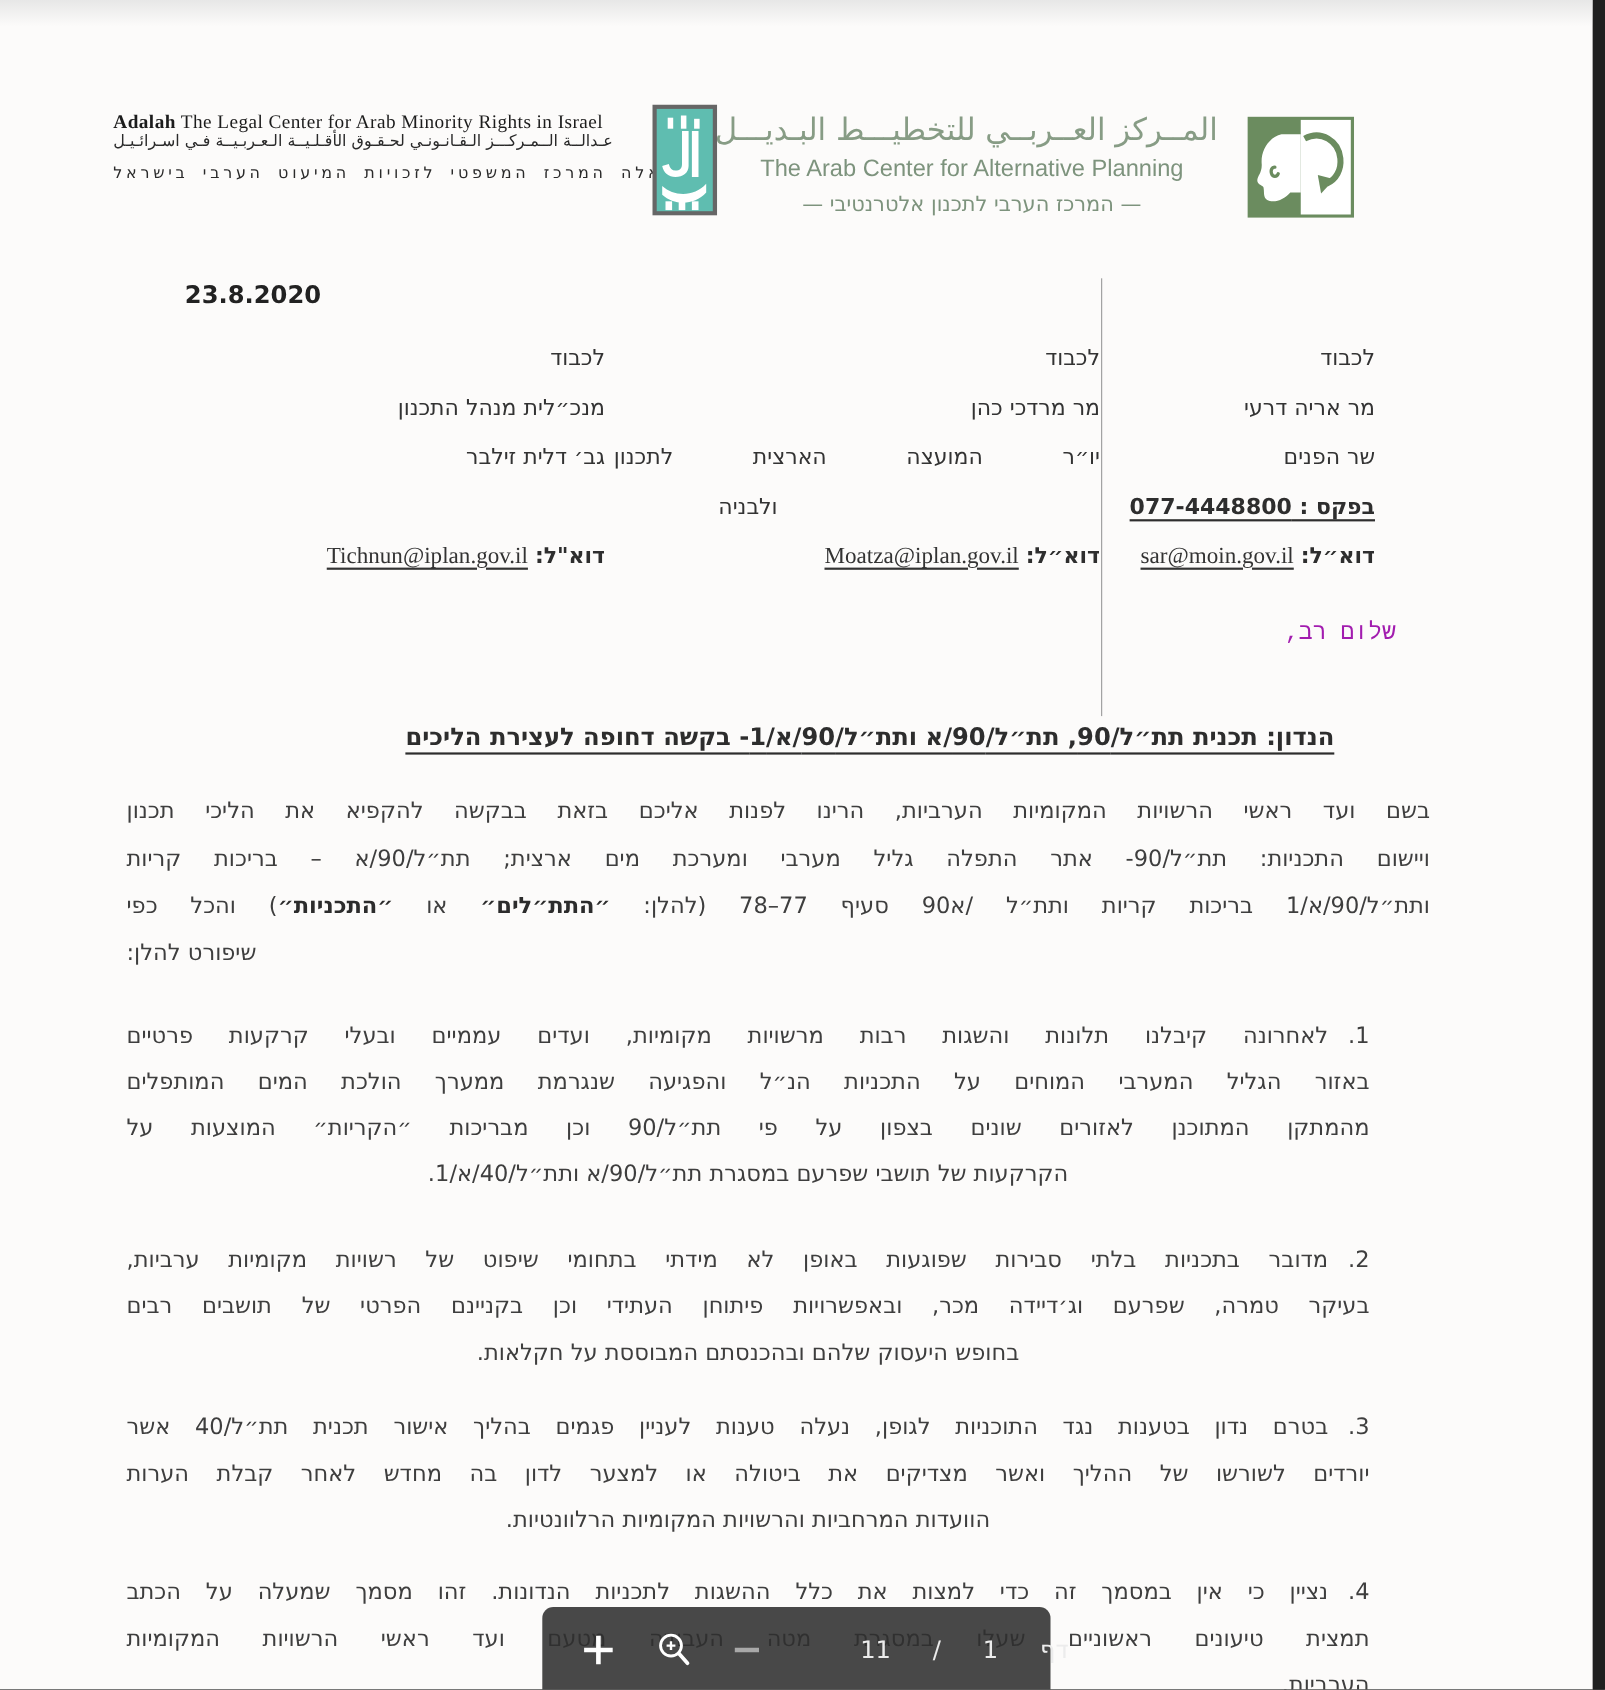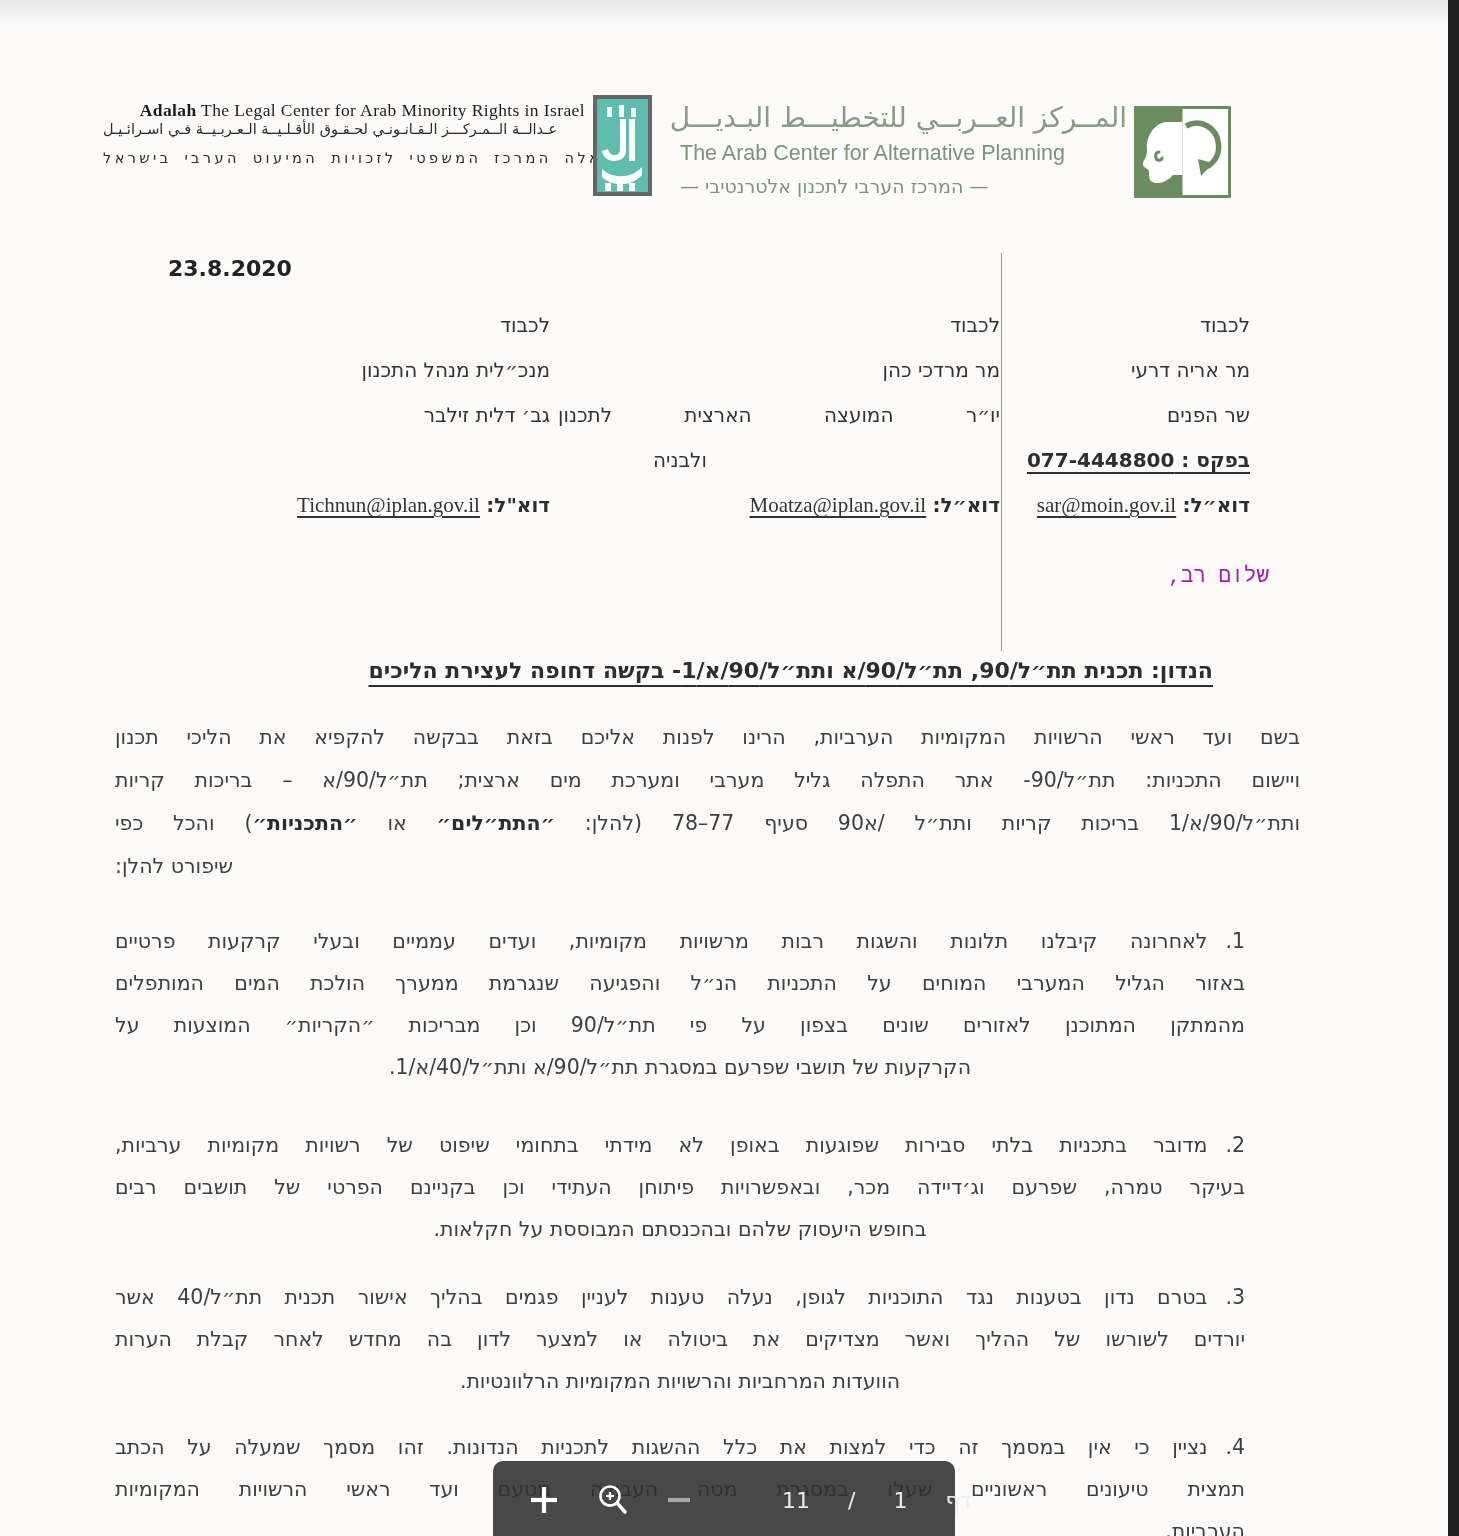--- a/index.html
+++ b/index.html
@@ -6,28 +6,28 @@
   body { background:#1f1f1f; font-family:"DejaVu Sans", sans-serif; }
 
   .screen { position:relative; width:1459px; height:1536px; overflow:hidden; background:#1f1f1f; margin:0 auto; }
   .page   { position:absolute; left:0; top:0; width:1448px; height:1536px; background:#fcfbfa; color:#3e3e3e; }
   .page::before { content:""; position:absolute; left:0; top:0; right:0; height:24px;
                   background:linear-gradient(#e7e7e7, rgba(255,255,255,0)); pointer-events:none; }
   .edge-strip { position:absolute; right:0; top:0; width:11px; height:1536px; background:#202020; }
 
   
   .adalah-block { position:absolute; left:103px; top:100px; width:482px; color:#1c1c1c; }
-  .adalah-en { font-family:"Liberation Serif", serif; font-size:17.5px; white-space:nowrap; letter-spacing:.4px;text-align:right; }
+  .adalah-en { font-family:"Liberation Serif", serif; font-size:17.5px; white-space:nowrap; letter-spacing:.4px; }
   .adalah-en b { font-weight:700; }
   .adalah-ar { font-size:14.5px; margin-top:0; color:#2a2a2a; white-space:nowrap; letter-spacing:.5px; }
   .adalah-he { font-size:14.5px; margin-top:13px; color:#2a2a2a; white-space:nowrap; letter-spacing:3.4px; word-spacing:5px; }
 
   .adalah-logo { position:absolute; left:593px; top:95px; }
 
-  .acap-block { position:absolute; left:680px; top:101px; width:447px; direction:rtl; text-align:left; }
+  .acap-block { position:absolute; left:660px; top:101px; width:447px; direction:rtl; text-align:center; }
   .acap-ar { font-size:28px; color:#879c85; letter-spacing:.5px; white-space:nowrap; }
   .acap-en { font-size:21.5px; color:#7d937d; margin-top:7px; font-family:"Liberation Sans", sans-serif; white-space:nowrap; }
   .acap-he { font-size:19px; color:#7d937d; margin-top:9px; white-space:nowrap; }
   .acap-logo { position:absolute; left:1134px; top:106px; }
 
   
   .date { position:absolute; left:168px; top:256px; font-size:22px; font-weight:600; color:#222; }
   .vline-artifact { position:absolute; left:1001px; top:253px; width:1px; height:398px; background:#999; }
 
   .rcol { position:absolute; top:303px; direction:rtl; text-align:right; font-size:20px; color:#333; }

